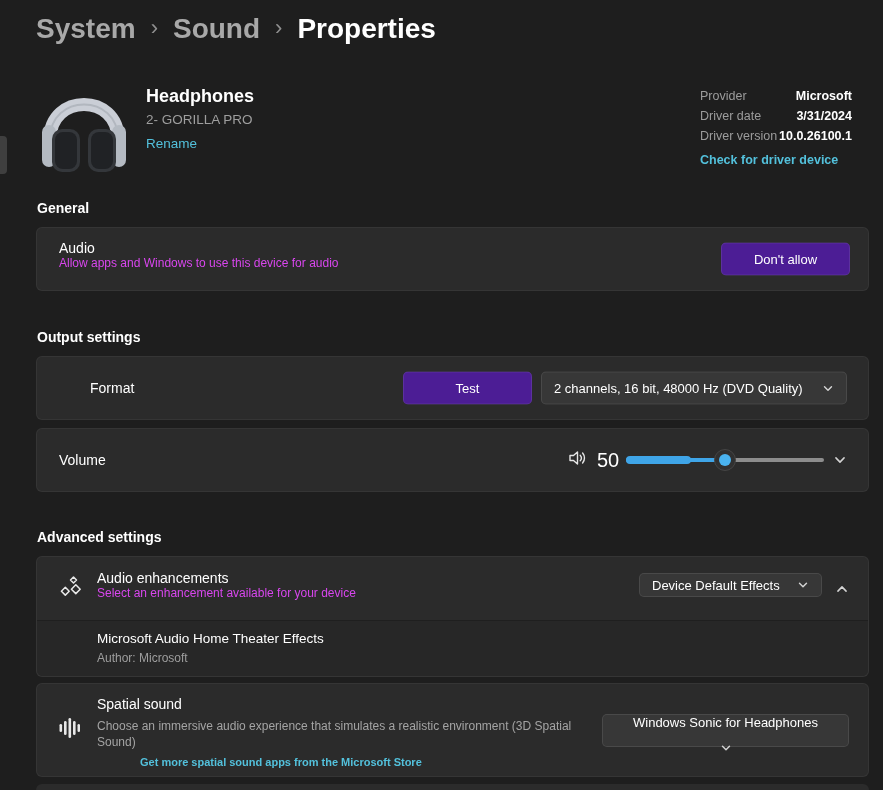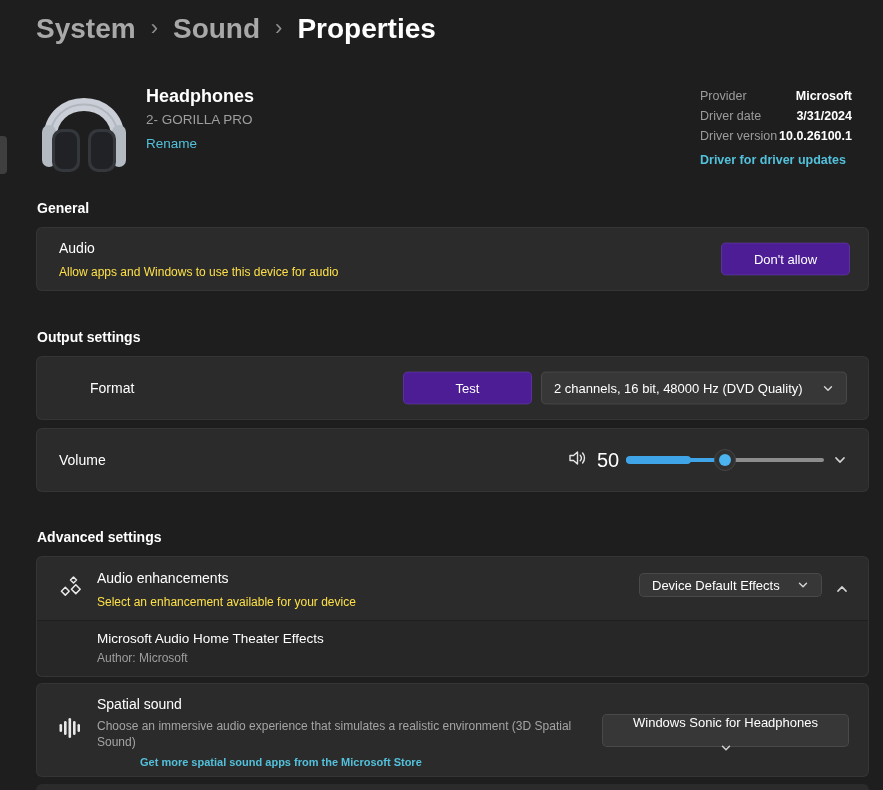--- a/index.html
+++ b/index.html
@@ -27,21 +27,21 @@
   .driver-row{display:flex;justify-content:space-between;margin-bottom:6px;}
   .driver-label{color:#9c9c9c;}
   .driver-value{color:#fff;font-weight:700;}
   .driver-link{display:inline-block;margin-top:4px;font-size:12.5px;font-weight:600;}
   
   .section-label{position:absolute;left:37px;font-size:14px;font-weight:700;color:#fff;}
   
   .card{position:absolute;left:36px;width:833px;background:#2b2b2b;border:1px solid rgba(255,255,255,0.05);
         border-radius:6px;box-sizing:border-box;}
   .row-title{font-size:14px;color:#fff;}
-  .row-desc{font-size:12px;color:#fde047;margin-top:9px;}
+  .row-desc{font-size:12px;color:#d946ef;margin-top:0;}
   .btn{height:33px;background:#4c1d95;border:1px solid rgba(255,255,255,0.09);border-radius:5px;
        color:#fff;font-size:13px;display:flex;align-items:center;justify-content:center;cursor:pointer;box-sizing:border-box;}
   .dropdown{height:33px;background:#373737;border:1px solid rgba(255,255,255,0.09);border-radius:5px;
        color:#fff;font-size:13px;display:flex;align-items:center;justify-content:space-between;gap:12px;
        padding:0 12px;cursor:pointer;box-sizing:border-box;text-align:center;}
   .vcenter{position:absolute;top:50%;transform:translateY(-50%);}
   
   .vol-icon{position:absolute;left:530px;top:50%;transform:translateY(-50%);}
   .vol-value{position:absolute;left:558px;top:50%;transform:translateY(-50%);width:26px;text-align:center;font-size:20px;color:#fff;}
   .slider{position:absolute;left:589px;top:50%;transform:translateY(-50%);width:198px;height:22px;cursor:pointer;}
@@ -105,21 +105,21 @@
       <span class="driver-value">Microsoft</span>
     </div>
     <div class="driver-row">
       <span class="driver-label">Driver date</span>
       <span class="driver-value">3/31/2024</span>
     </div>
     <div class="driver-row">
       <span class="driver-label">Driver version</span>
       <span class="driver-value">10.0.26100.1</span>
     </div>
-    <a class="link driver-link">Driver for driver updates</a>
+    <a class="link driver-link">Check for driver device</a>
   </div>
 
   <div class="section-label" style="top:200px;">General</div>
   <div class="card" style="top:227px;height:64px;">
     <div class="text-at-60" style="left:22px;top:12px;">
       <div class="row-title">Audio</div>
       <div class="row-desc">Allow apps and Windows to use this device for audio</div>
     </div>
     <div class="btn vcenter" style="right:18px;width:129px;">Don't allow</div>
   </div>

